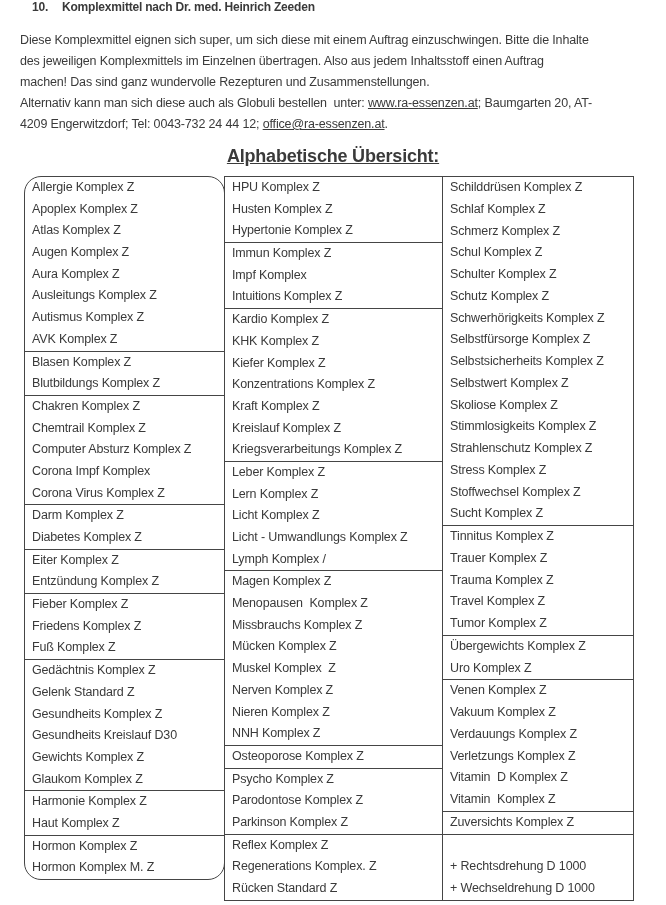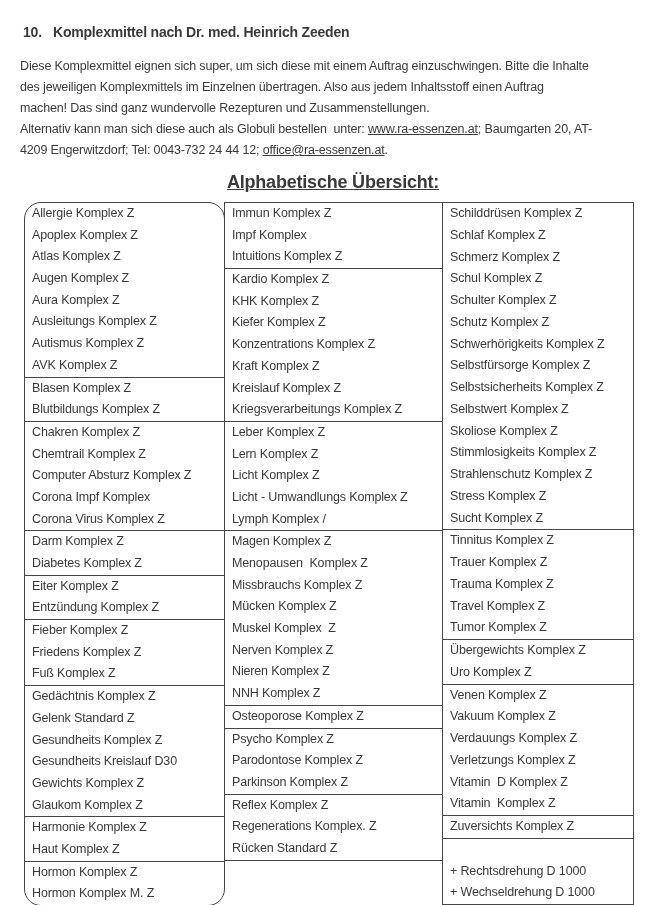--- a/index.html
+++ b/index.html
@@ -5,23 +5,23 @@
   html,body { margin:0; padding:0; background:#ffffff; }
   .page {
     position:relative;
     width:666px; height:905px;
     background:#ffffff;
     font-family:"Liberation Sans", sans-serif;
     color:#3a3a3a;
     overflow:hidden;
   }
   .title-row {
-    padding-top:24px;
-    margin-left:23px;
-    font-size:14px;
+    padding-top:0;
+    margin-left:32px;
+    font-size:12px;
     font-weight:bold;
     letter-spacing:-0.2px;
     white-space:pre;
   }
   .title-num { display:inline-block; width:30px; }
   .intro {
     margin-left:20px;
     margin-top:16px;
     font-size:12.5px;
     line-height:21px;
@@ -128,20 +128,25 @@
         <div class="tgroup">
           <div class="tcell">Harmonie Komplex Z</div>
           <div class="tcell">Haut Komplex Z</div>
         </div>
         <div class="tgroup">
           <div class="tcell">Hormon Komplex Z</div>
           <div class="tcell">Hormon Komplex M. Z</div>
         </div>
       </div>
     <div class="tcol tcol2">
+        <div class="tgroup">
+          <div class="tcell">HPU Komplex Z</div>
+          <div class="tcell">Husten Komplex Z</div>
+          <div class="tcell">Hypertonie Komplex Z</div>
+        </div>
         <div class="tgroup">
           <div class="tcell">Immun Komplex Z</div>
           <div class="tcell">Impf Komplex</div>
           <div class="tcell">Intuitions Komplex Z</div>
         </div>
         <div class="tgroup">
           <div class="tcell">Kardio Komplex Z</div>
           <div class="tcell">KHK Komplex Z</div>
           <div class="tcell">Kiefer Komplex Z</div>
           <div class="tcell">Konzentrations Komplex Z</div>
@@ -189,20 +194,21 @@
           <div class="tcell">Schulter Komplex Z</div>
           <div class="tcell">Schutz Komplex Z</div>
           <div class="tcell">Schwerhörigkeits Komplex Z</div>
           <div class="tcell">Selbstfürsorge Komplex Z</div>
           <div class="tcell">Selbstsicherheits Komplex Z</div>
           <div class="tcell">Selbstwert Komplex Z</div>
           <div class="tcell">Skoliose Komplex Z</div>
           <div class="tcell">Stimmlosigkeits Komplex Z</div>
           <div class="tcell">Strahlenschutz Komplex Z</div>
           <div class="tcell">Stress Komplex Z</div>
+          <div class="tcell">Stoffwechsel Komplex Z</div>
           <div class="tcell">Sucht Komplex Z</div>
         </div>
         <div class="tgroup">
           <div class="tcell">Tinnitus Komplex Z</div>
           <div class="tcell">Trauer Komplex Z</div>
           <div class="tcell">Trauma Komplex Z</div>
           <div class="tcell">Travel Komplex Z</div>
           <div class="tcell">Tumor Komplex Z</div>
         </div>
         <div class="tgroup">

